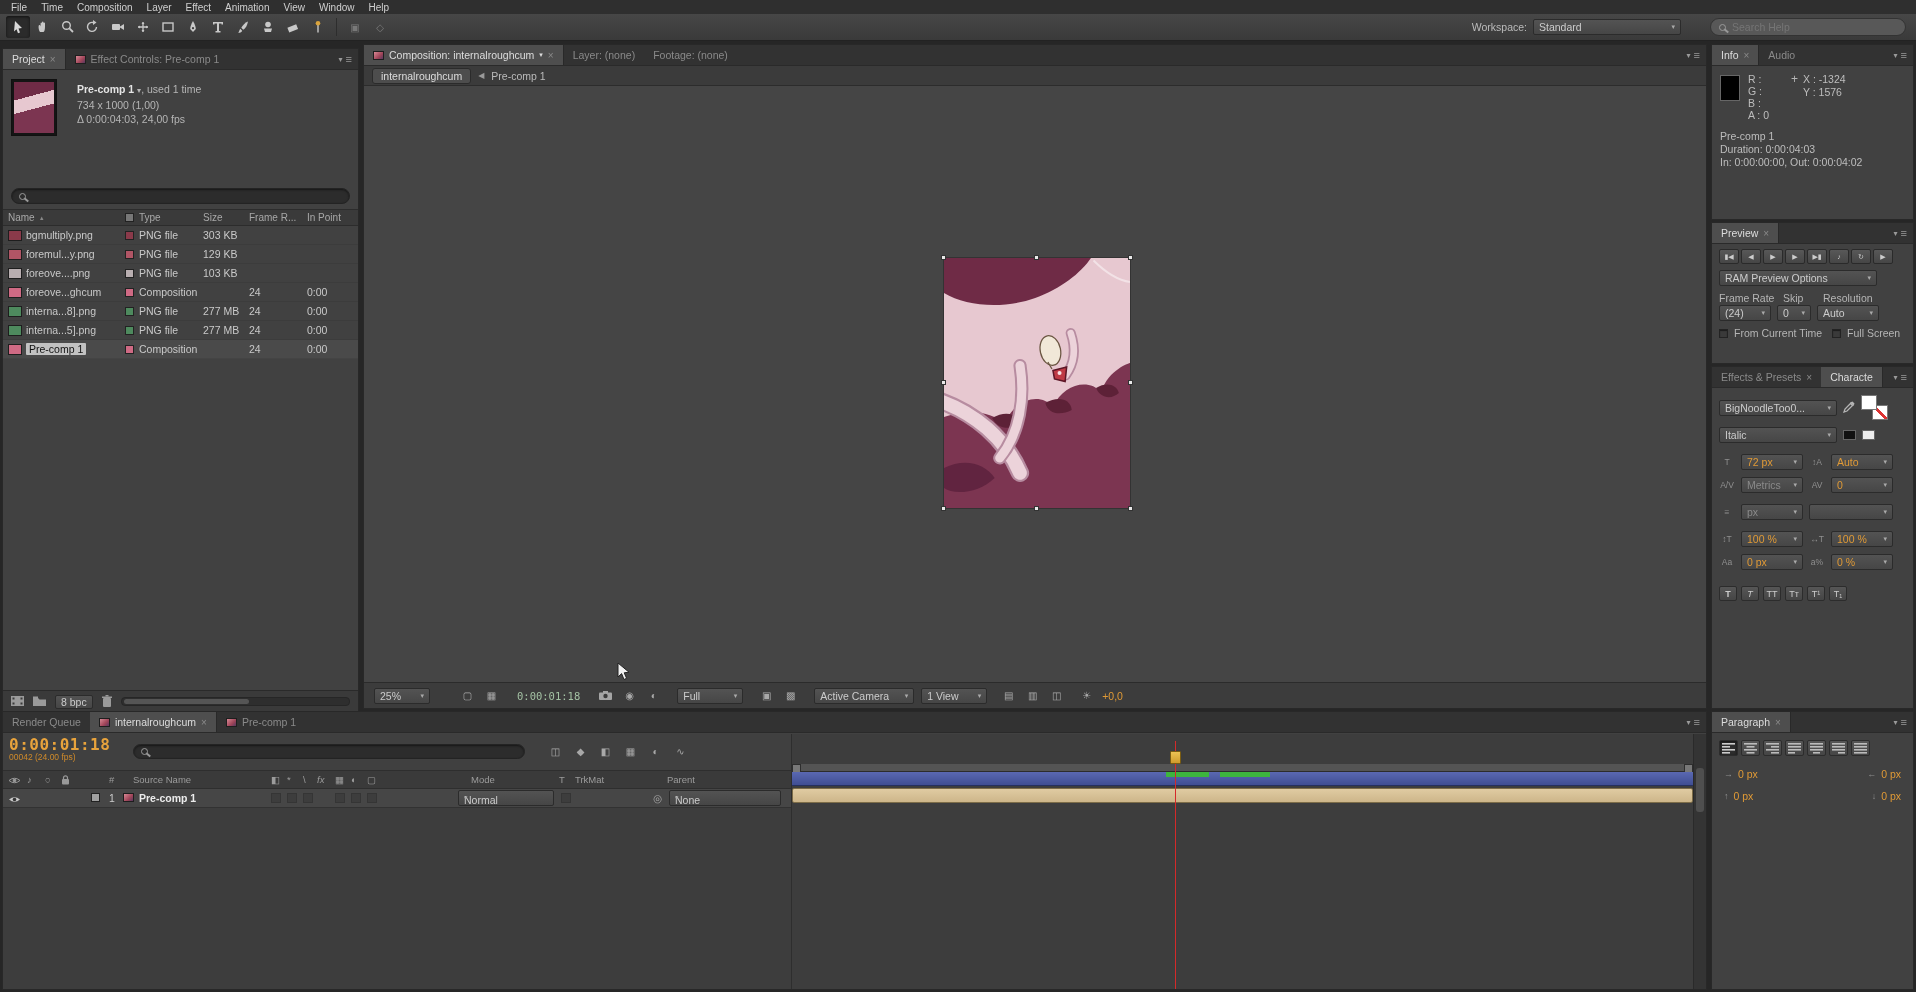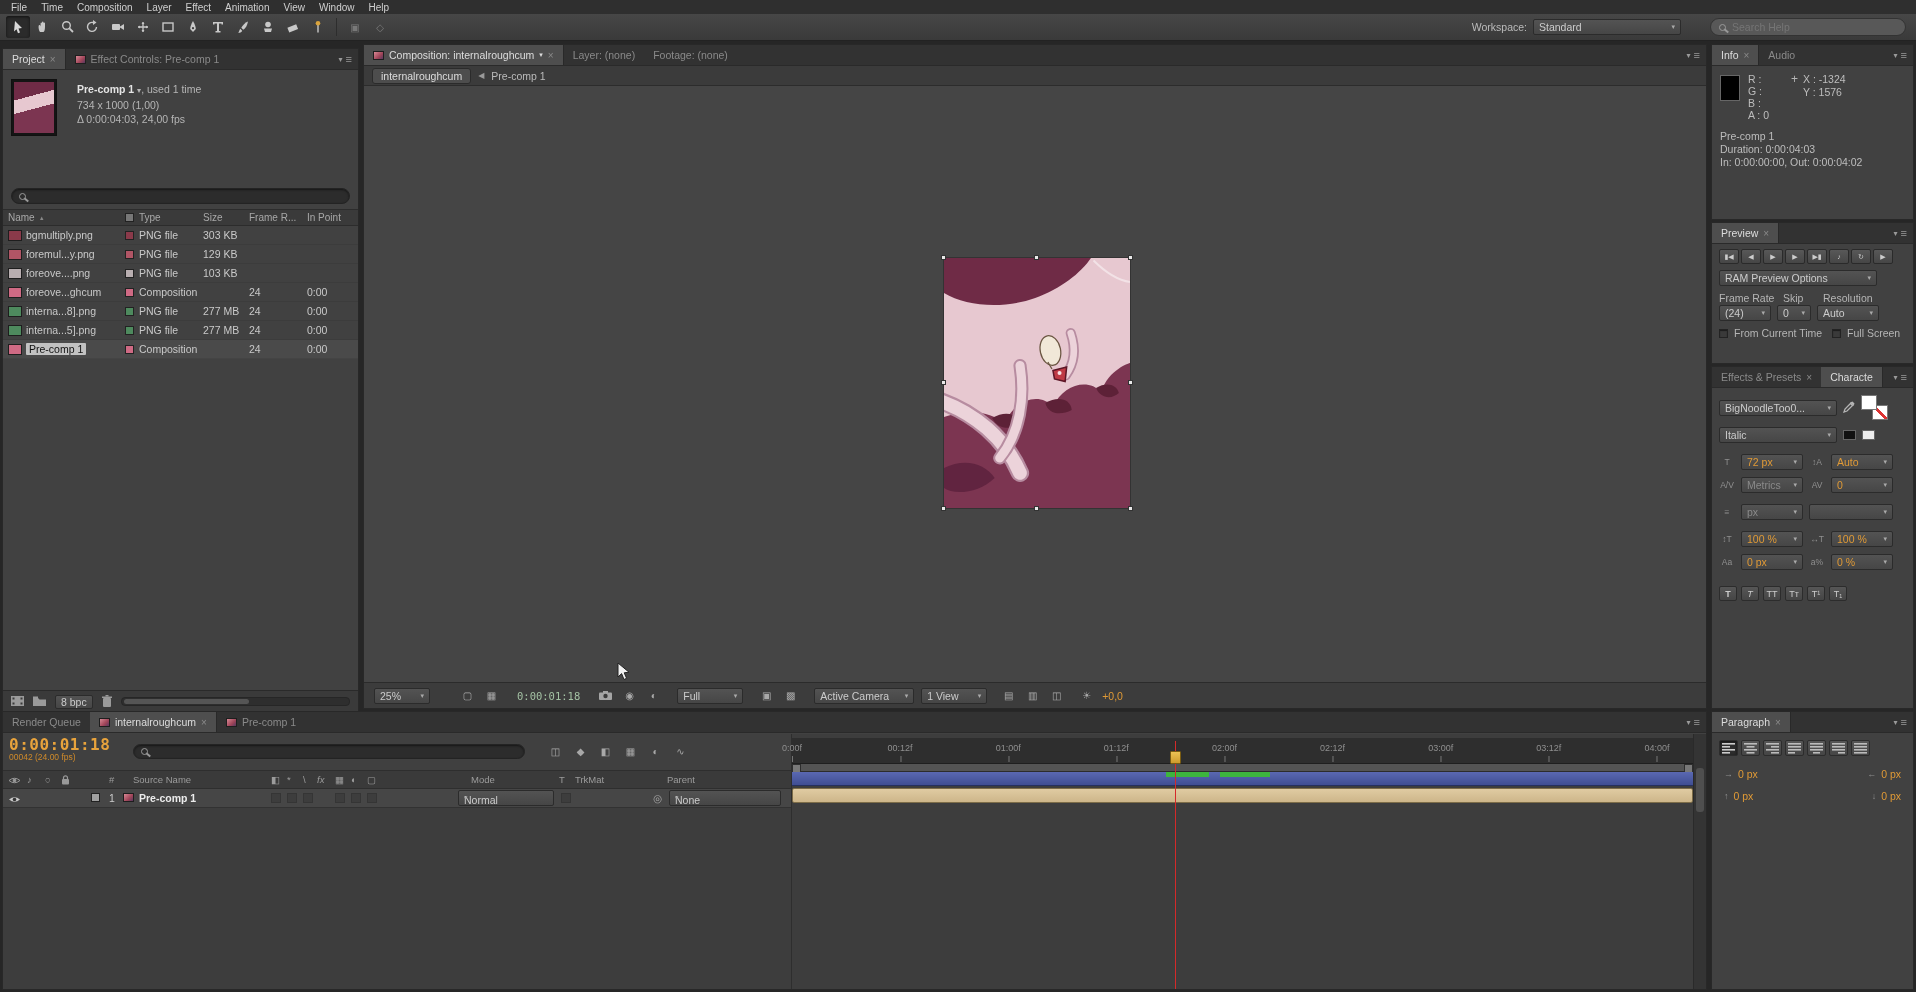--- a/index.html
+++ b/index.html
@@ -869,31 +869,20 @@
           <span style="left:650px;top:3px;color:#aaa">◎</span>
           <div class="dd" style="position:absolute;left:666px;top:1px;width:112px">
               <span>None</span>
               <span class="caret">▾</span>
             </div>
         </div>
         <div class="tl-empty-left"></div>
       </div>
 
       <div class="tl-right">
-        <div class="ruler">
-          <span class="rlabel" style="left:0%">0:00f</span>
-          <span class="rlabel" style="left:12%">00:12f</span>
-          <span class="rlabel" style="left:24%">01:00f</span>
-          <span class="rlabel" style="left:36%">01:12f</span>
-          <span class="rlabel" style="left:48%">02:00f</span>
-          <span class="rlabel" style="left:60%">02:12f</span>
-          <span class="rlabel" style="left:72%">03:00f</span>
-          <span class="rlabel" style="left:84%">03:12f</span>
-          <span class="rlabel" style="left:96%">04:00f</span>
-        </div>
         <div class="wa"></div>
         <div class="navg">
           <span class="gseg" style="left:41.5%;width:4.8%"></span>
           <span class="gseg" style="left:47.5%;width:5.5%"></span>
         </div>
         <div class="layerbar-row">
           <div class="layerbar"></div>
         </div>
         <div class="tl-empty-right"></div>
         <div class="ph-head"></div>

